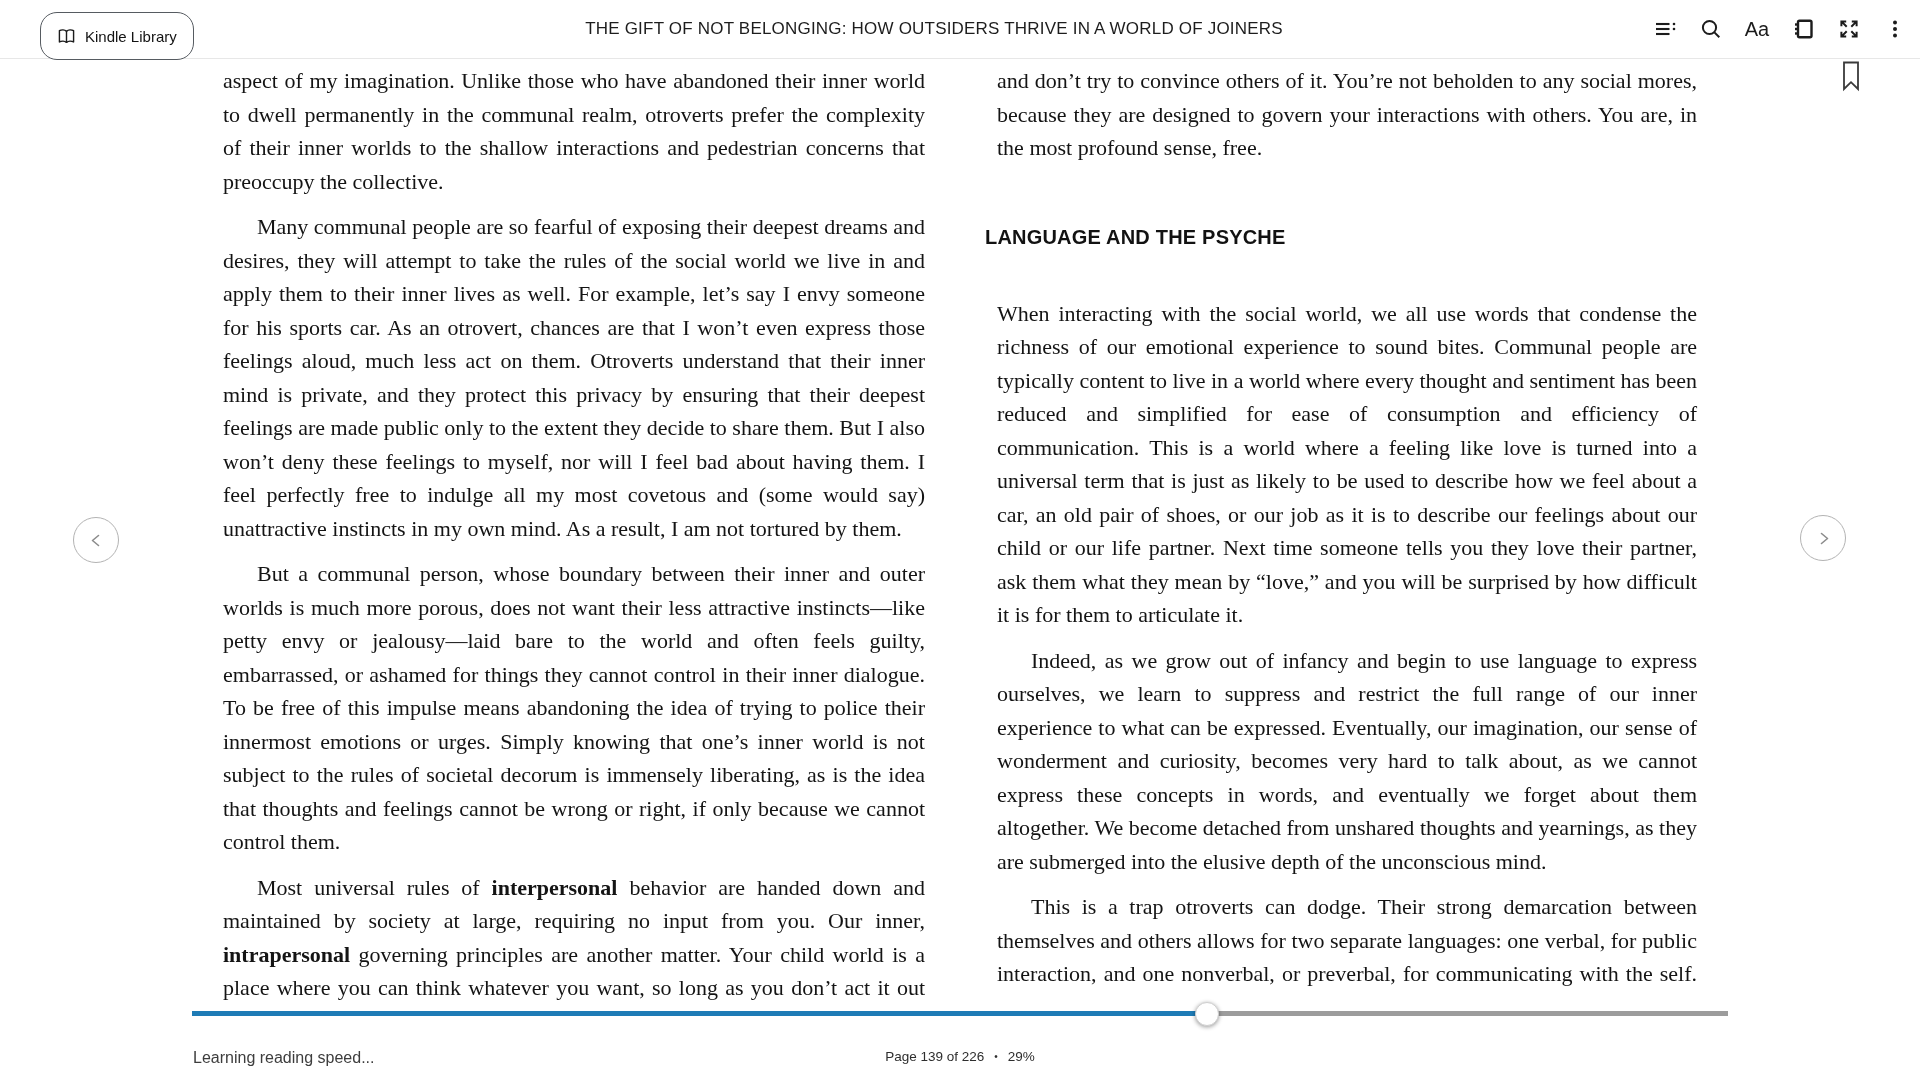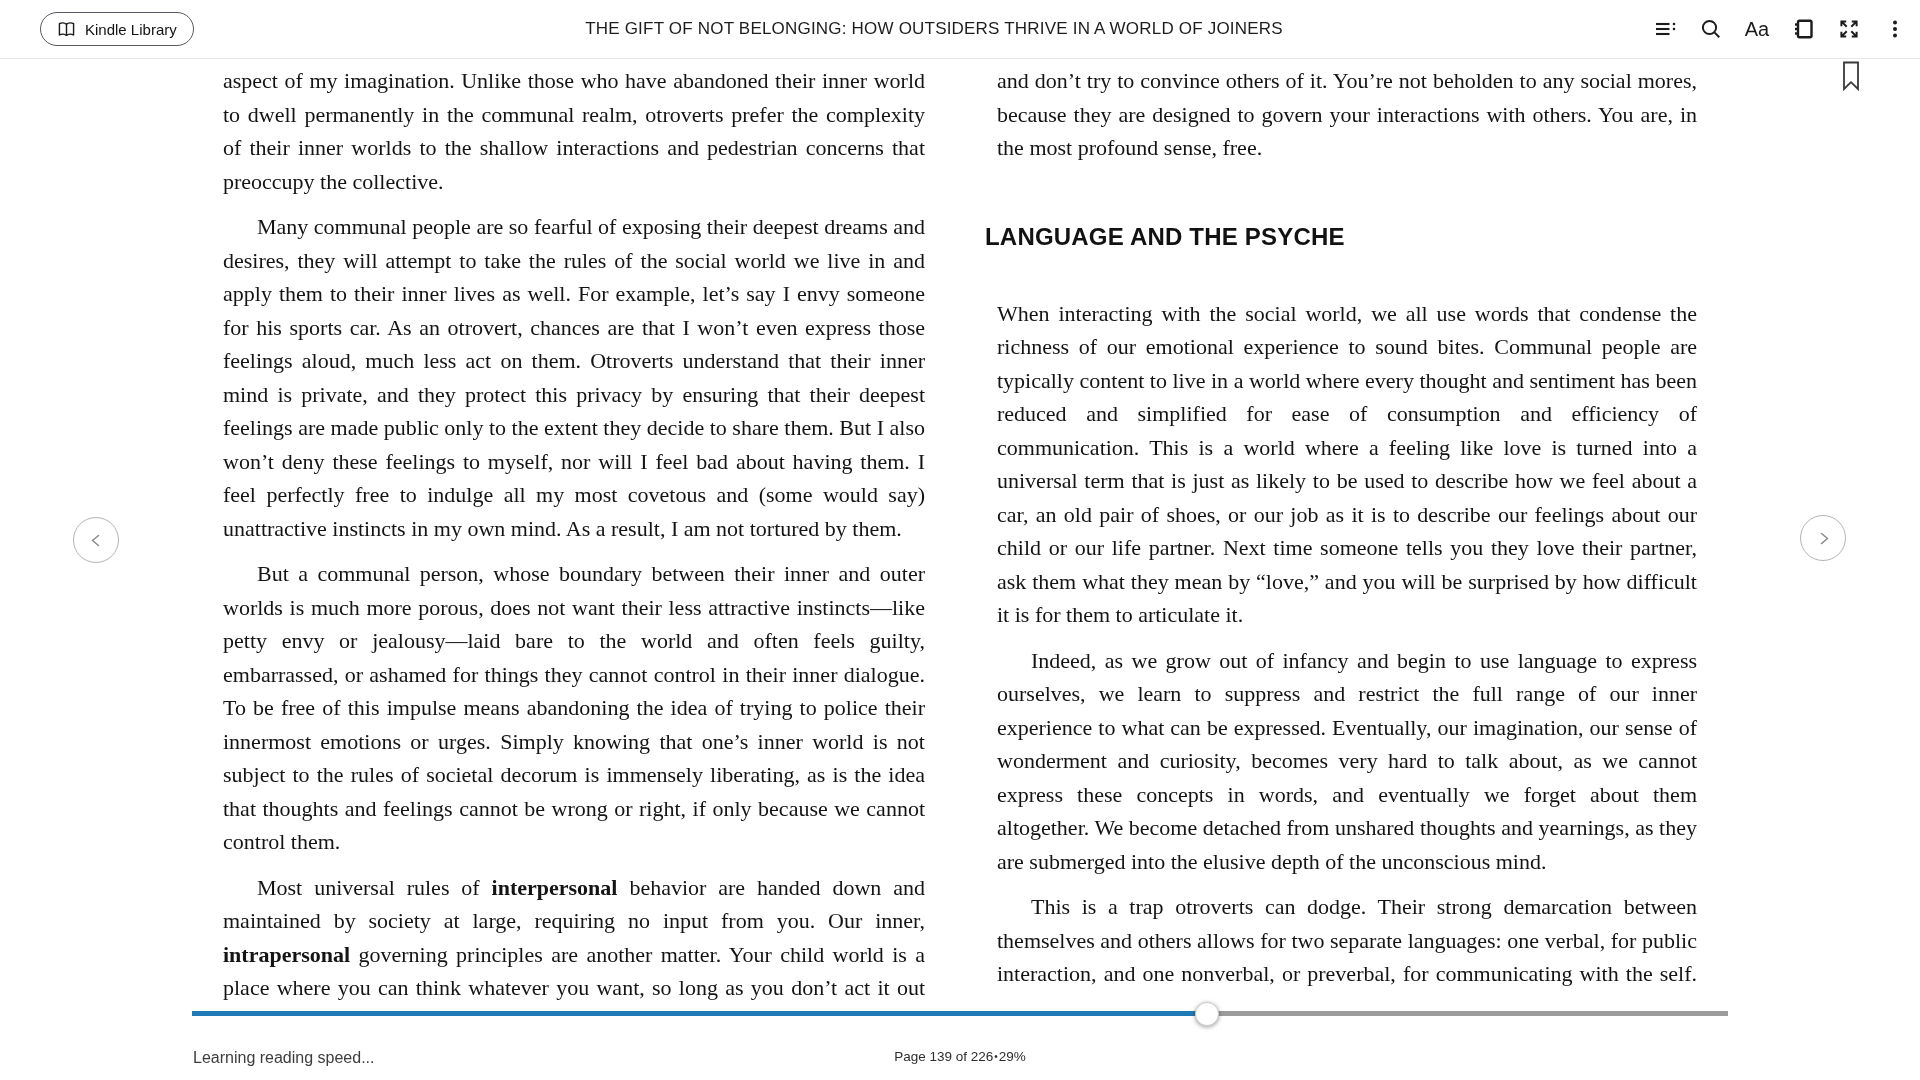--- a/index.html
+++ b/index.html
@@ -2,21 +2,21 @@
 <html><head>
 <meta charset="utf-8">
 <style>
   html,body{margin:0;padding:0;background:#ffffff;}
   .page{position:relative;width:1920px;height:1080px;background:#fff;overflow:hidden;
         font-family:"Liberation Sans",sans-serif;color:#111;}
 
   
   .header{position:absolute;top:0;left:0;right:0;height:58px;background:#fff;
           border-bottom:1px solid #e7e7e7;z-index:5;}
-  .library-btn{position:absolute;left:40px;top:12px;height:34px;display:flex;align-items:center;
+  .library-btn{position:absolute;left:40px;top:12px;height:48px;display:flex;align-items:center;
           gap:9px;padding:0 16px;border:1px solid #565b61;border-radius:17px;background:#fff;
           font-family:"Liberation Sans",sans-serif;font-size:15px;color:#131313;cursor:pointer;}
   .reader-title{position:absolute;left:268px;right:320px;top:0;height:58px;display:flex;
           align-items:center;justify-content:center;font-size:17px;letter-spacing:.2px;
           color:#1d1d1d;white-space:nowrap;}
   .toolbar{position:absolute;right:13px;top:0;height:58px;display:flex;align-items:center;gap:22px;}
   .icon-btn{width:24px;height:24px;display:flex;align-items:center;justify-content:center;
           background:none;border:none;padding:0;cursor:pointer;color:#1c1c1c;}
   .icon-btn svg{display:block;}
   .aa-label{font-size:20px;font-weight:500;color:#1c1c1c;line-height:1;}
@@ -26,41 +26,41 @@
   
   .column{position:absolute;top:52px;height:948px;overflow:hidden;
           font-family:"Liberation Serif","DejaVu Serif",serif;font-size:22px;line-height:33.5px;
           color:#141414;text-align:justify;}
   .left-col{left:211px;width:726px;}
   .right-col{left:985px;width:724px;}
   .column p{margin:12px;}
   .column p.indent{text-indent:34px;}
   .column p.justify-last{text-align-last:justify;}
   .column b{font-weight:700;}
-  .section-heading{font-family:"Liberation Sans",sans-serif;font-weight:700;font-size:24px;
+  .section-heading{font-family:"Liberation Sans",sans-serif;font-weight:700;font-size:20px;
           line-height:30px;color:#121212;margin:57px 0 45px 0;text-align:left;letter-spacing:.2px;}
 
   
   .nav-btn{position:absolute;width:46px;height:46px;border-radius:50%;border:1px solid #b3b3b3;
           background:#fff;display:flex;align-items:center;justify-content:center;cursor:pointer;padding:0;}
   .nav-prev{left:73px;top:517px;}
   .nav-next{left:1800px;top:515px;}
 
   
   .progress{position:absolute;left:192px;top:1011px;width:1536px;height:5px;background:#9c9c9c;
           cursor:pointer;}
   .progress-fill{position:absolute;left:0;top:0;height:100%;background:#1e7bb6;}
   .progress-handle{position:absolute;top:-9px;margin-left:-11px;width:22px;height:22px;
           border-radius:50%;background:#fff;border:1px solid #cfcfcf;
           box-shadow:0 1px 4px rgba(0,0,0,.4);cursor:grab;}
 
   
   .footer-left{position:absolute;left:193px;top:1049px;font-size:16px;color:#3d3d3d;}
   .footer-center{position:absolute;left:0;right:0;top:1049px;display:flex;justify-content:center;
-          align-items:center;gap:1px;font-size:13.5px;color:#2e2e2e;}
+          align-items:center;gap:10px;font-size:13.5px;color:#2e2e2e;}
   .dot-sep{font-size:10px;color:#2e2e2e;}
 </style>
 </head>
 <body>
 
 <div class="page">
 
   <div class="header">
 
     <button class="library-btn">

